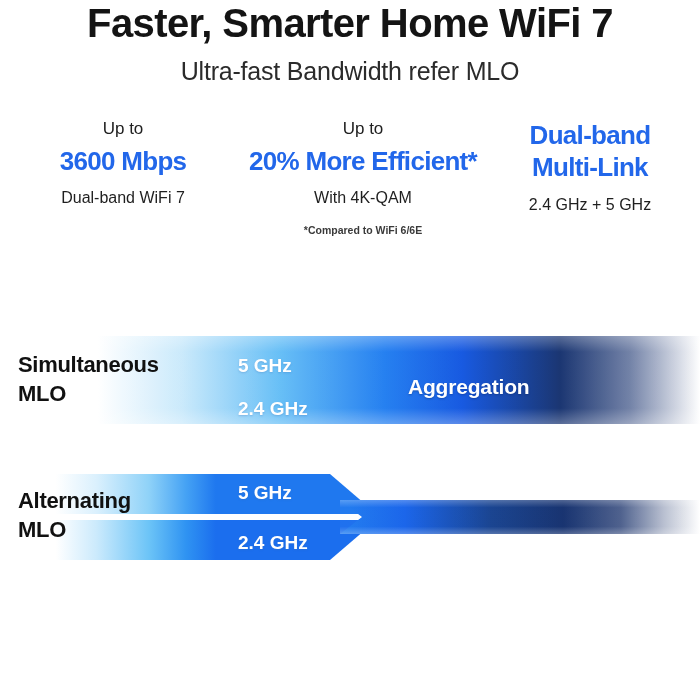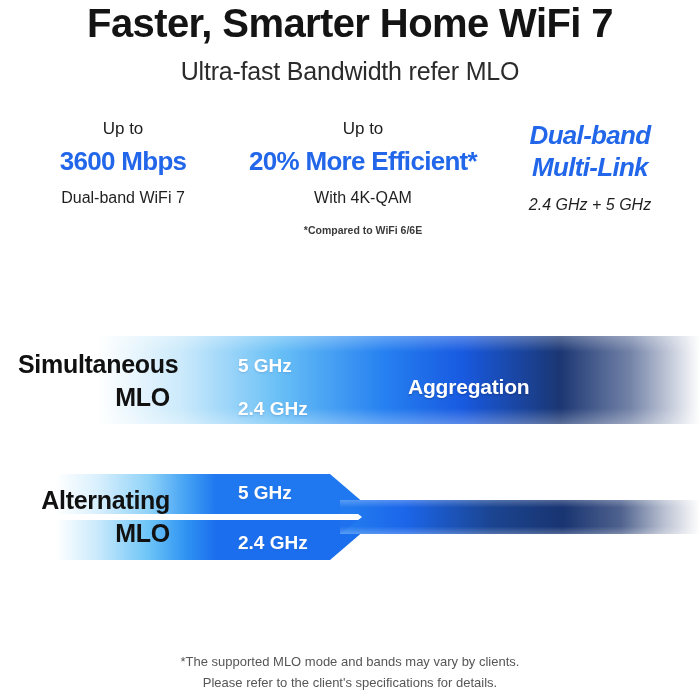--- a/index.html
+++ b/index.html
@@ -49,21 +49,21 @@
     margin-top: 34px;
     padding: 0 14px;
   }
   .stat {
     flex: 1 1 0;
     text-align: center;
     position: relative;
   }
   .stat-col-1 { flex: 0 0 218px; }
   .stat-col-2 { flex: 0 0 262px; }
-  .stat-col-3 { flex: 1 1 auto; font-style: italic; }
+  .stat-col-3 { flex: 1 1 auto; }
 
   .stat-eyebrow {
     font-size: 17px;
     font-weight: 400;
     color: #202020;
     line-height: 1.1;
   }
   .stat-value {
     font-size: 26px;
     font-weight: 700;
@@ -108,22 +108,22 @@
   }
   .band-simultaneous { top: 6px;  height: 100px; }
   .band-alternating  { top: 140px; height: 104px; }
 
   .band-label {
     position: absolute;
     left: 18px;
     top: 50%;
     transform: translateY(-50%);
     width: 152px;
-    text-align: right;
-    font-size: 25px;
+    text-align: left;
+    font-size: 22px;
     font-weight: 700;
     color: #111111;
     line-height: 1.3;
     letter-spacing: -0.3px;
     z-index: 6;
   }
   .band-label .l2 { display: block; }
 
   .svg-band {
     position: absolute;
@@ -297,18 +297,14 @@
         <span>Alternating</span>
         <span class="l2">MLO</span>
       </div>
 
       <div class="freq-label alt-5ghz">5 GHz</div>
       <div class="freq-label alt-24ghz">2.4 GHz</div>
     </div>
 
   </div>
 
-  <div class="footnote">
-    <div>*The supported MLO mode and bands may vary by clients.</div>
-    <div>Please refer to the client's specifications for details.</div>
-  </div>
 
 </div>
 
 </body></html>

